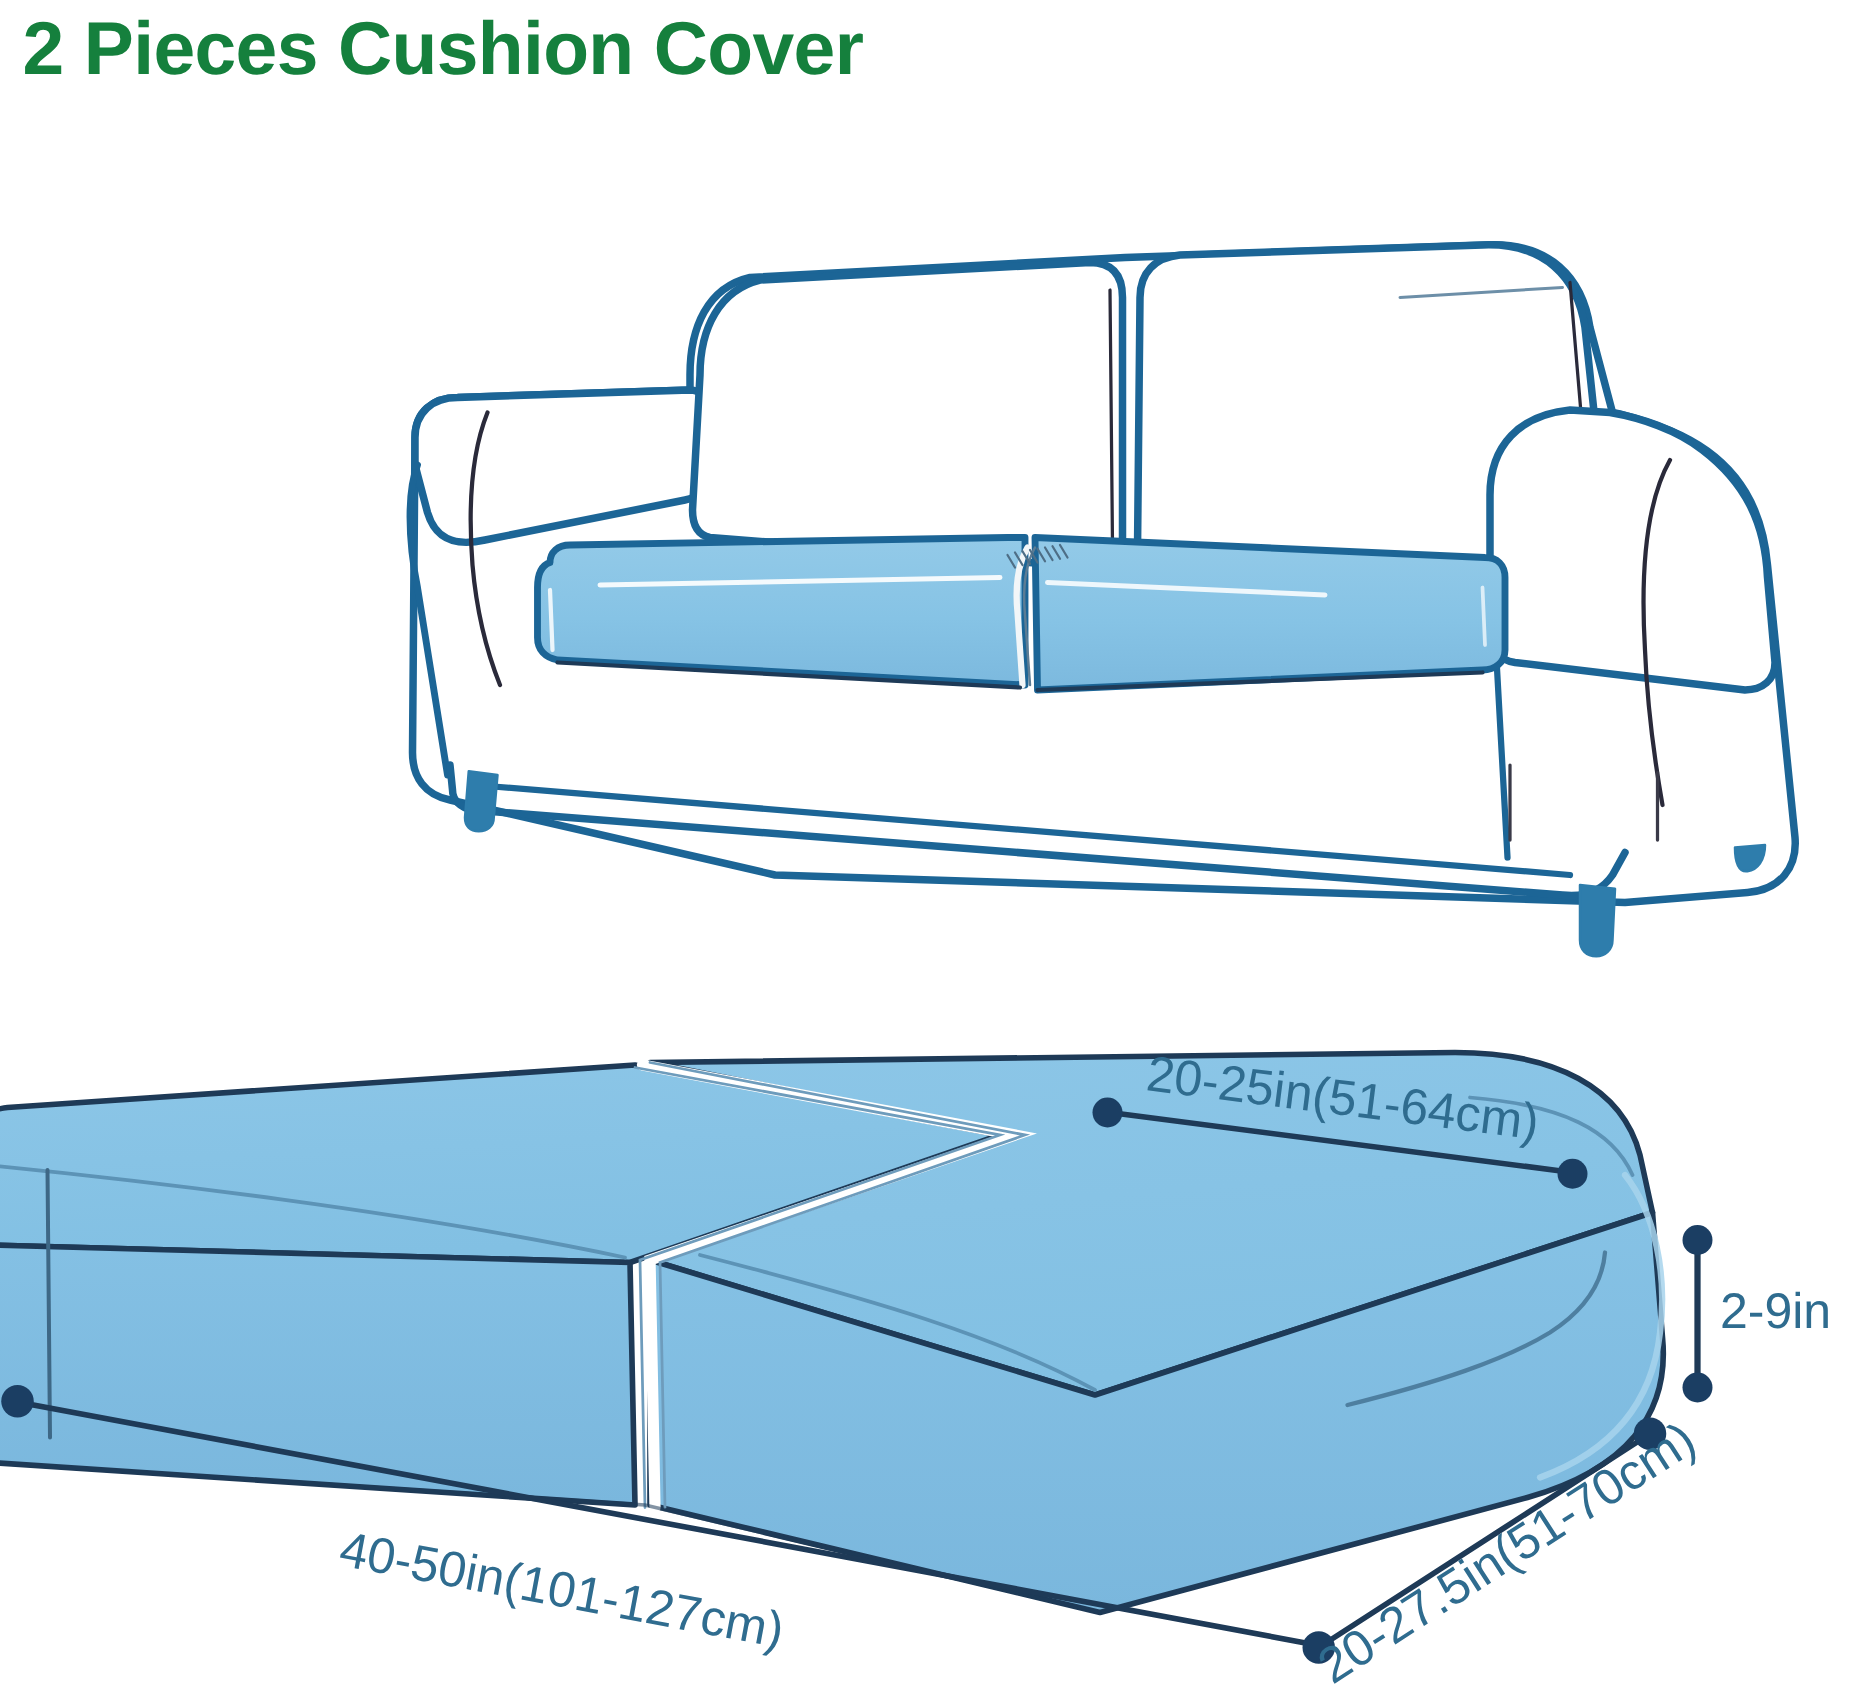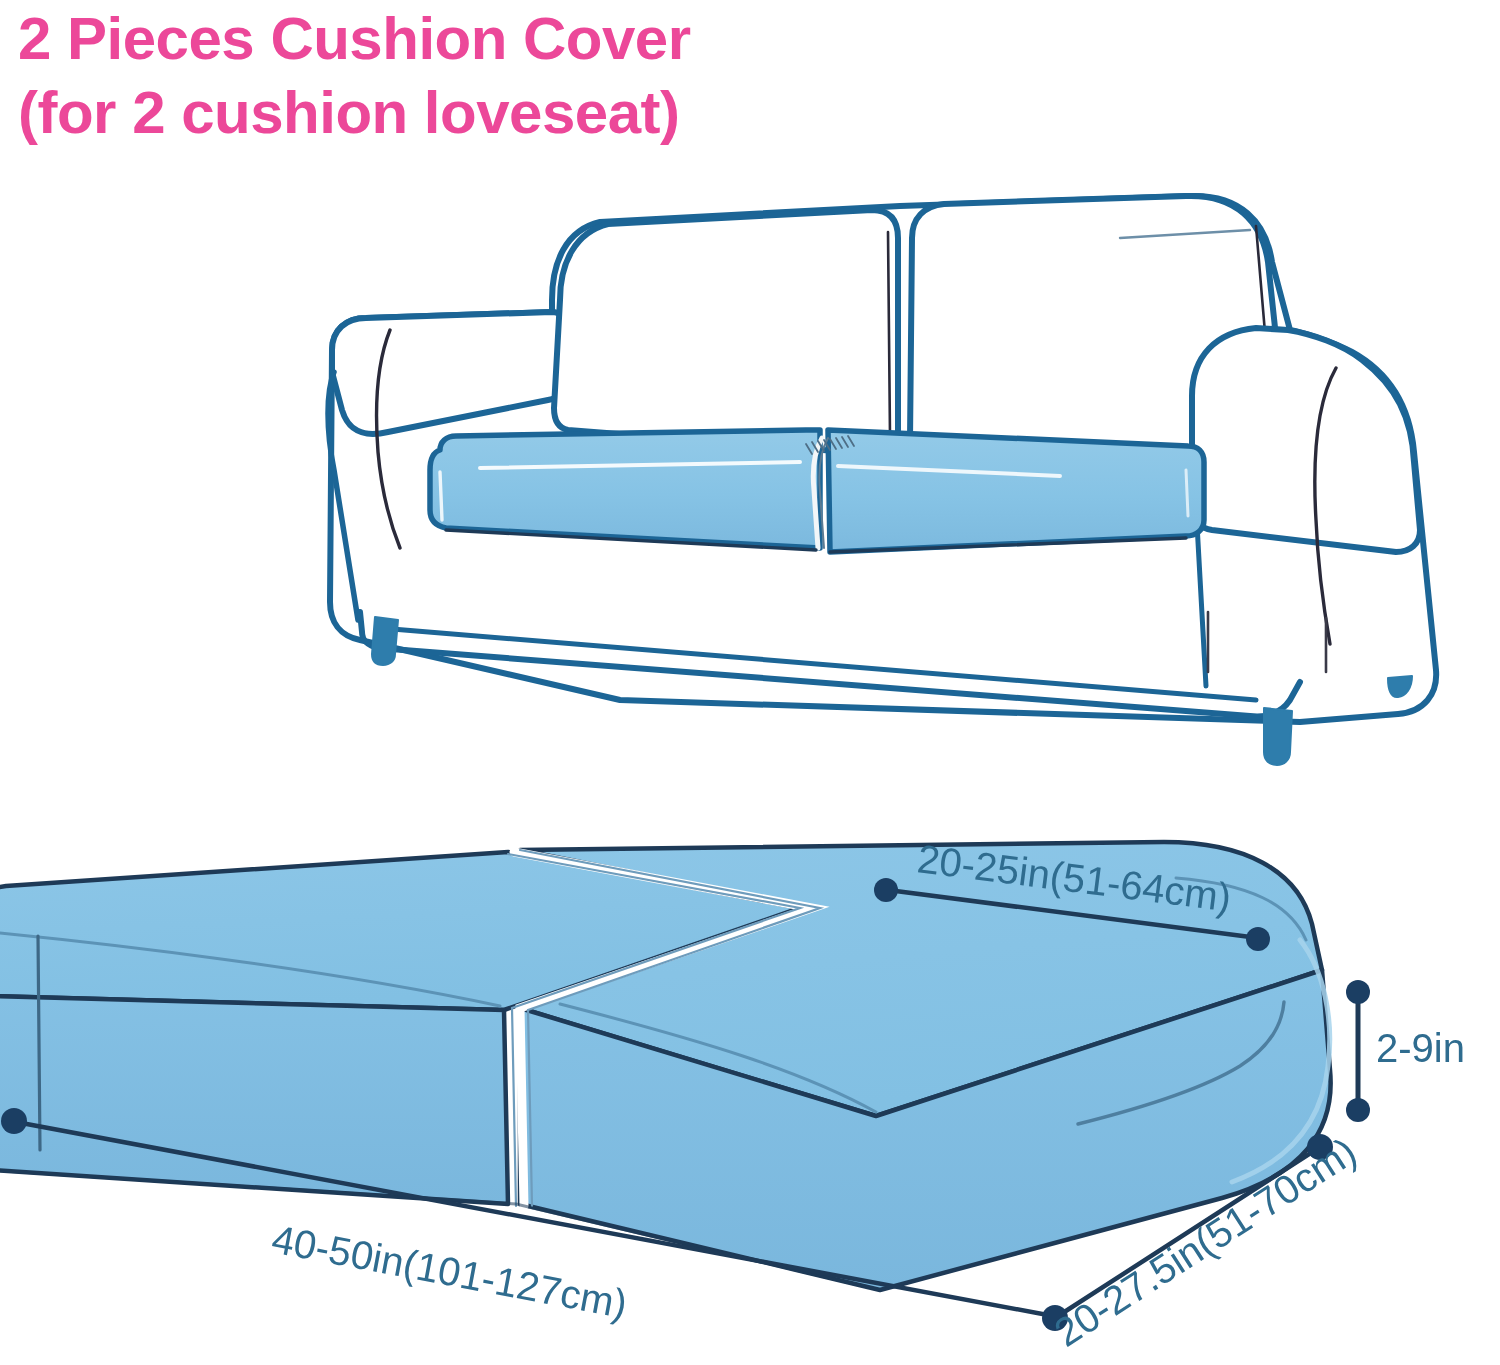--- a/index.html
+++ b/index.html
@@ -27,21 +27,21 @@
     left: 18px;
     top: 2px;
     width: 1000px;
   }
   .title-line {
     font-family: "Liberation Sans", sans-serif;
     font-weight: bold;
     font-size: 60px;
     line-height: 74px;
     letter-spacing: -0.5px;
-    color: #ec4899;
+    color: #15803d;
     white-space: nowrap;
   }
   
   .art {
     position: absolute;
     left: 0;
     top: 0;
   }
   svg text {
     font-family: "Liberation Sans", sans-serif;
@@ -51,21 +51,20 @@
     fill: #2F6C8F;
   }
 </style>
 </head>
 <body>
 
 <div id="page">
 
   <div class="title-block">
     <div class="title-line">2 Pieces Cushion Cover</div>
-    <div class="title-line">(for 2 cushion loveseat)</div>
   </div>
 
   <svg class="art" width="1500" height="800" viewBox="0 0 1500 800">
 
     <defs>
       <linearGradient id="seatGrad" x1="0" y1="0" x2="0" y2="1">
         <stop offset="0%" stop-color="#93CAE8"></stop>
         <stop offset="55%" stop-color="#86C3E5"></stop>
         <stop offset="100%" stop-color="#7CB9DE"></stop>
       </linearGradient>

